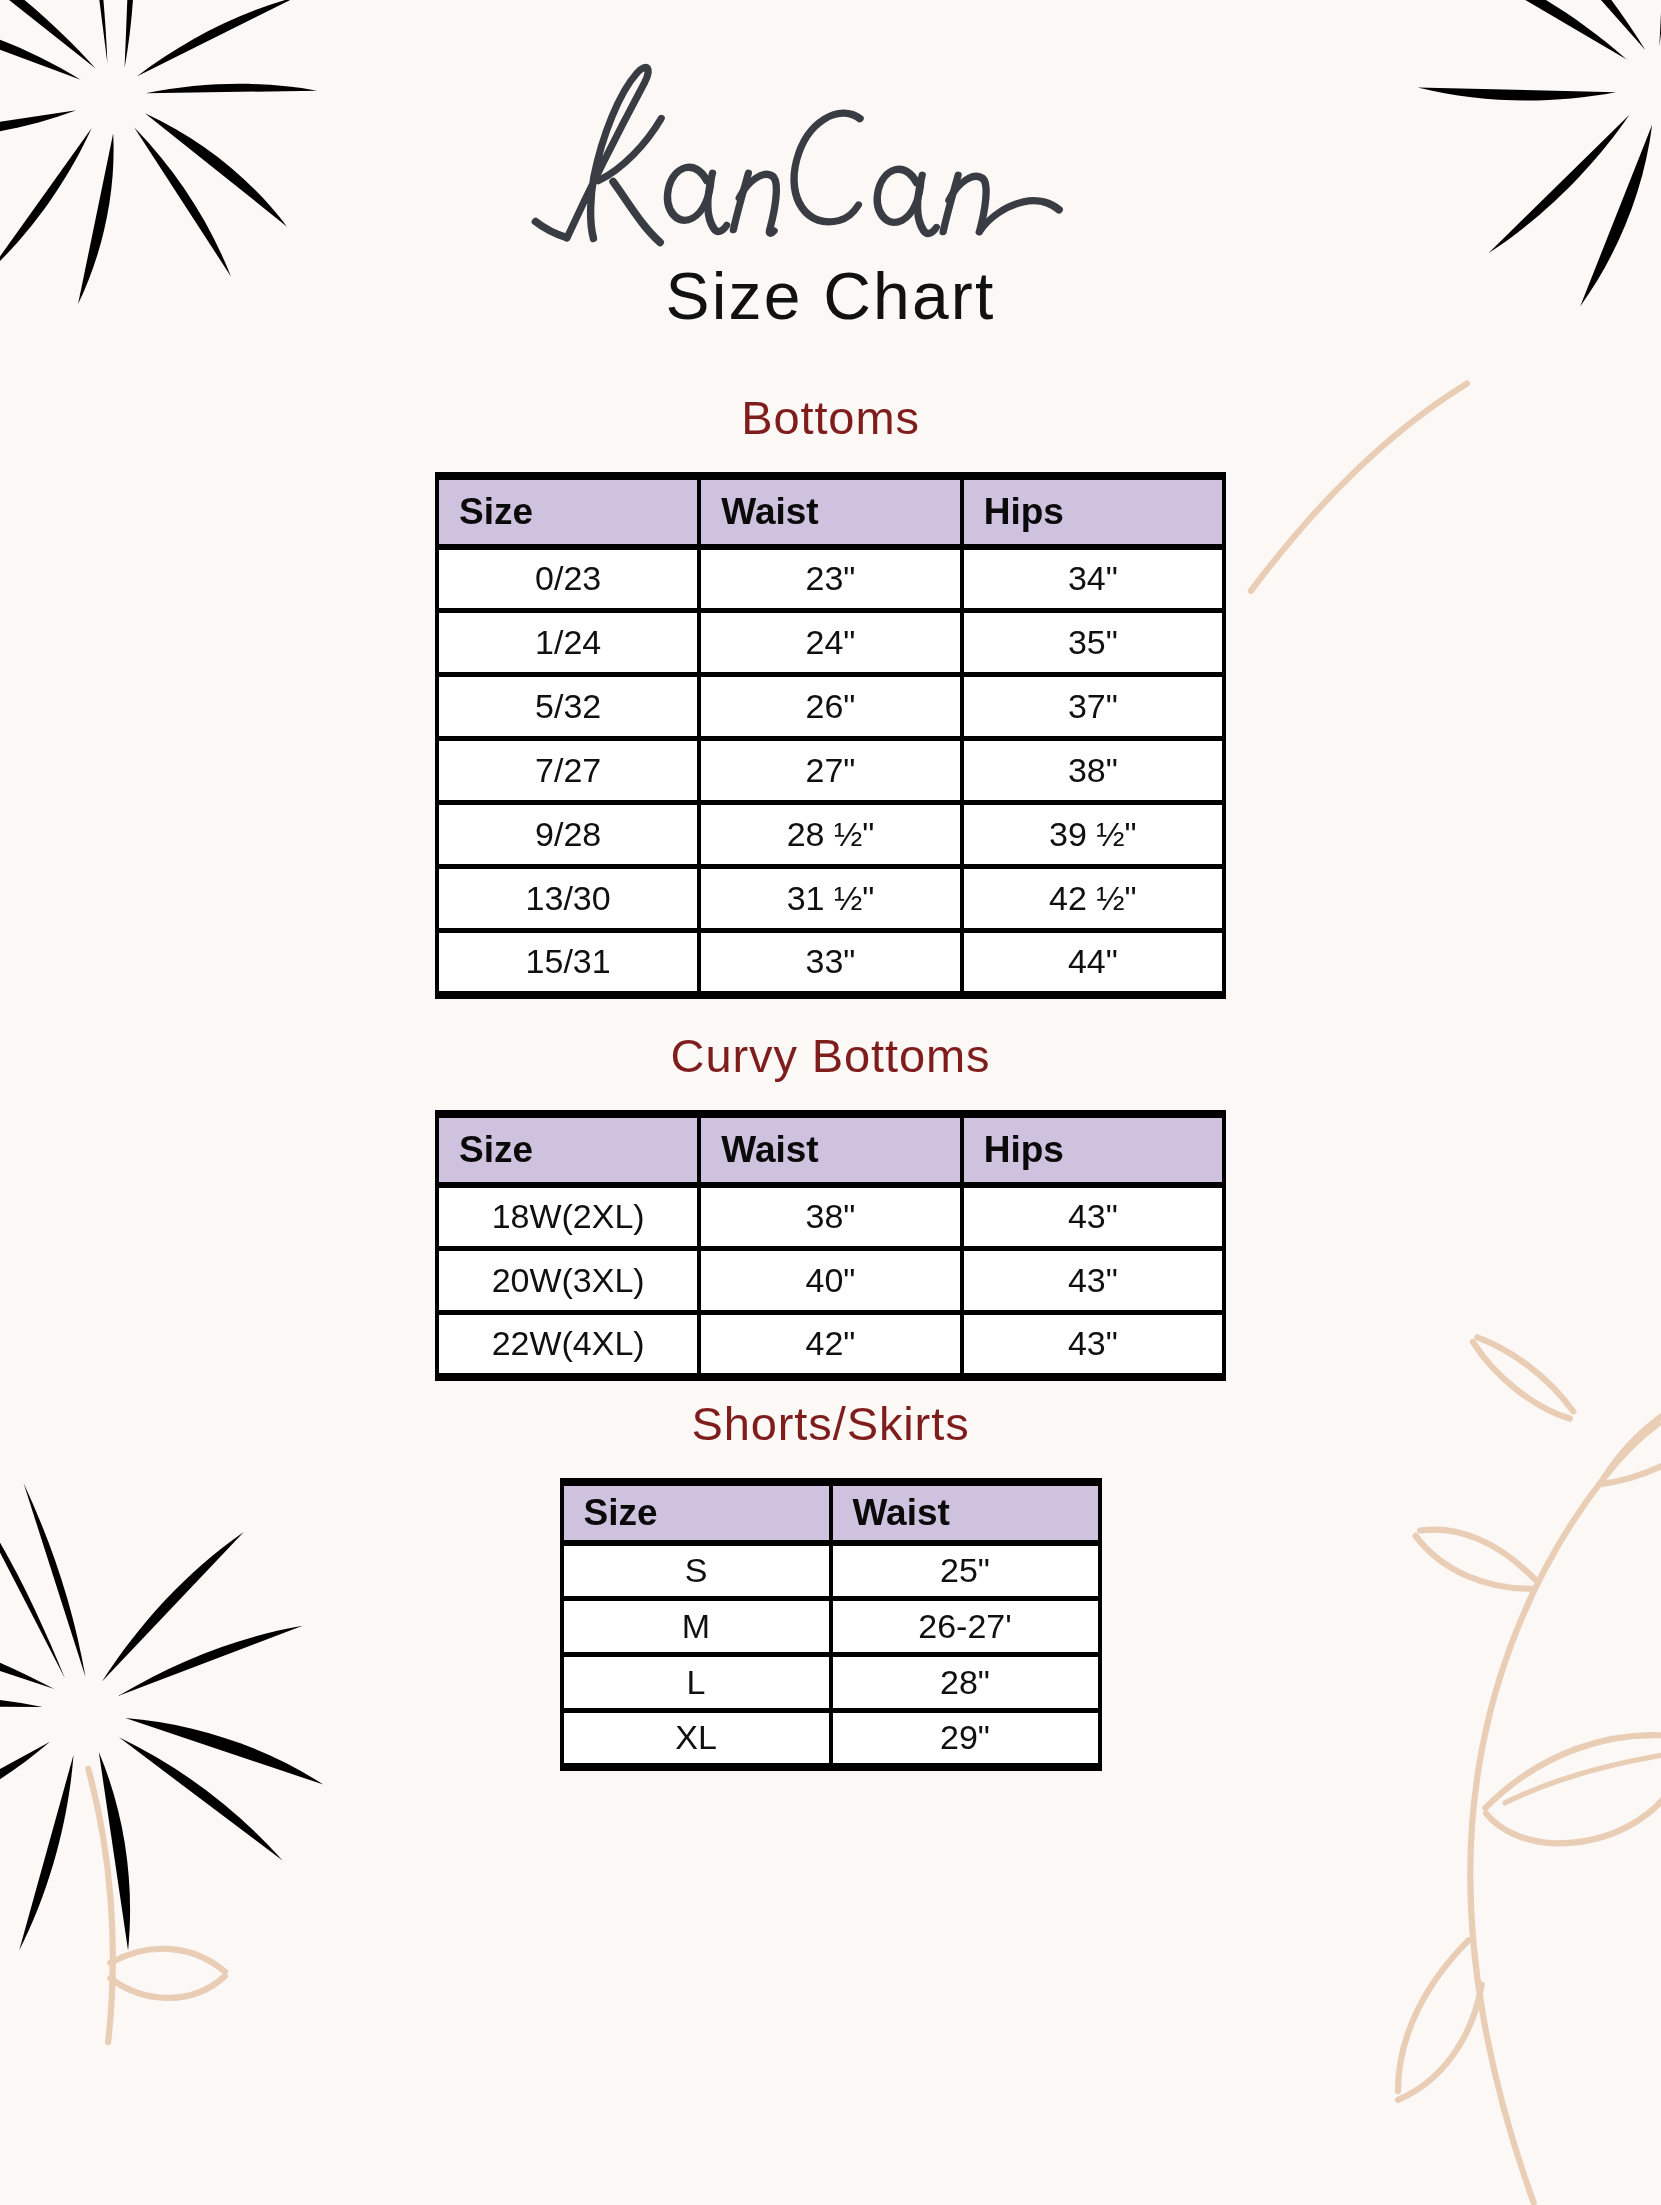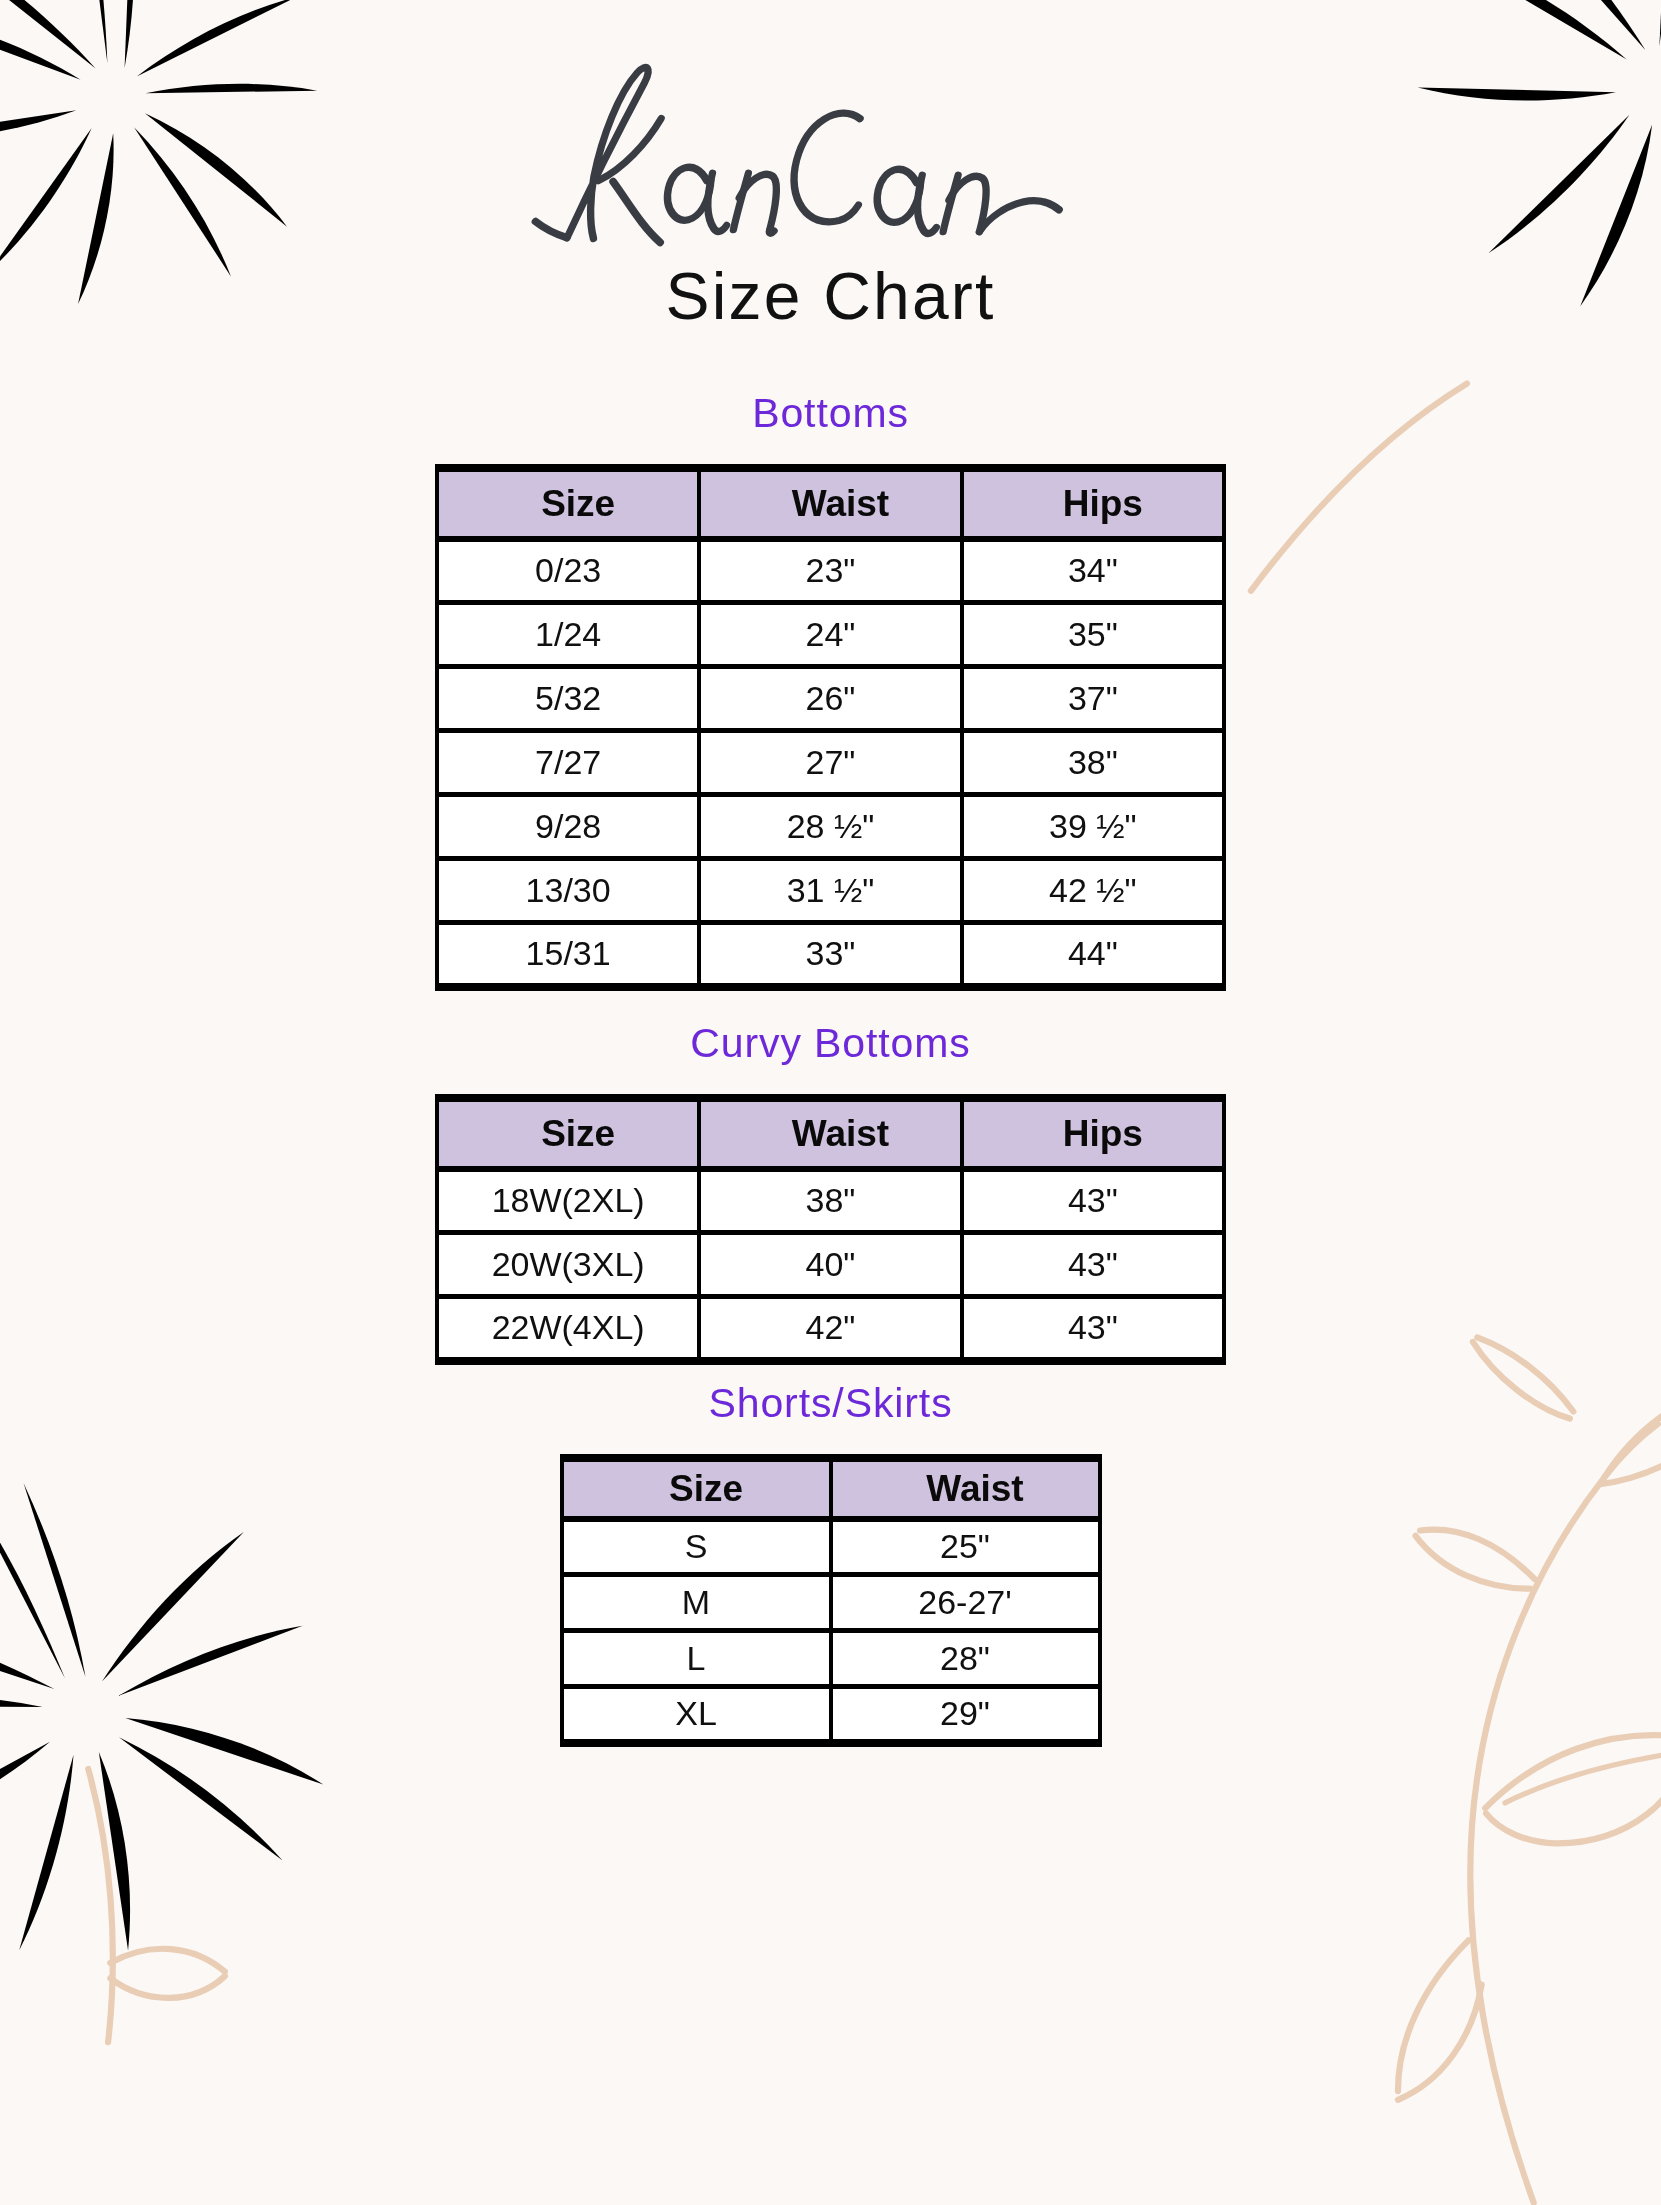--- a/index.html
+++ b/index.html
@@ -25,21 +25,21 @@
     display: flex; flex-direction: column; align-items: center;
   }
   .logo-svg { margin-top: 42px; display: block; }
   .logo-svg path { fill: none; stroke: #393d43; stroke-width: 18; stroke-linecap: round; stroke-linejoin: round; }
 
   .subtitle {
     margin-top: 3.5px;
     font-size: 66px; font-weight: 500; letter-spacing: 2.2px; color: #111; text-align: right;
   }
   .section-title {
-    font-size: 41px; font-weight: 500; letter-spacing: 0.9px; color: #6d28d9;
+    font-size: 47px; font-weight: 500; letter-spacing: 0.9px; color: #7f1d1d;
   }
   .st-bottoms { margin-top: 56px; }
   .st-curvy   { margin-top: 29px; }
   .st-shorts  { margin-top: 15px; }
 
   
   table.size-table {
     border-collapse: collapse;
     background: #ffffff;
     margin-top: 27px;
@@ -47,21 +47,21 @@
     border-top-width: 8.8px;
     border-bottom-width: 8.8px;
   }
   table.cols3 { width: 791px; }
   table.cols2 { width: 542px; }
   table.cols3 col { width: 33.33%; }
   table.cols2 col { width: 50%; }
 
   .size-table th {
     background: #cfc2de;
-    text-align: center;
+    text-align: left;
     font-size: 37px; font-weight: 700; color: #0a0a0a;
     padding: 0 0 0 20px;
     height: 71px;
     border: 4.4px solid #000;
     border-bottom-width: 6.2px;
   }
   .size-table td {
     text-align: center;
     font-size: 34px; font-weight: 400; color: #101010;
     height: 64px;

